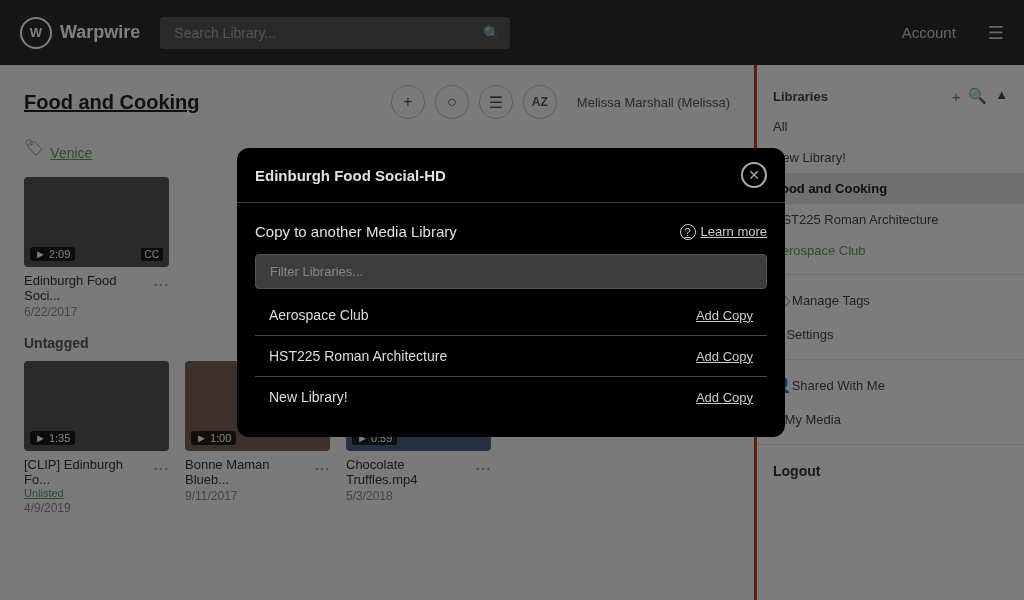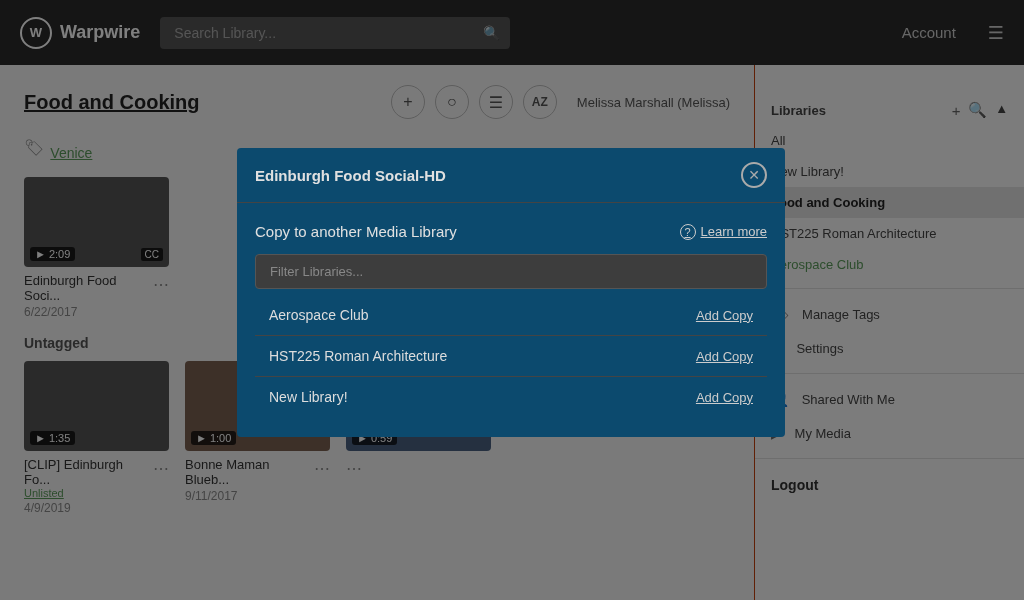--- a/index.html
+++ b/index.html
@@ -150,22 +150,22 @@
 
     .section-label {
       font-size: 14px; color: #555; font-weight: 600;
       margin-bottom: 10px;
     }
 
     
     .sidebar {
       width: 270px;
       background: #f9f9f9;
-      border-left: 1px solid #c2410c;
-      padding: 30px 0;
+      border-left: 3px solid #c2410c;
+      padding: 16px 0;
       overflow-y: auto;
     }
     .sidebar-section-header {
       display: flex; align-items: center; justify-content: space-between;
       padding: 6px 16px;
       font-size: 13px; font-weight: 600; color: #444;
     }
     .sidebar-section-actions { display: flex; gap: 8px; }
     .sidebar-action-btn { background: none; border: none; cursor: pointer; color: #666; font-size: 15px; }
     .sidebar-item {
@@ -174,21 +174,21 @@
       color: #444;
       cursor: pointer;
     }
     .sidebar-item.active { background: #e0e0e0; font-weight: 600; color: #222; }
     .sidebar-link { color: #5a9a5a; }
 
     .sidebar-divider { height: 1px; background: #ddd; margin: 8px 0; }
     .sidebar-menu-item {
       padding: 8px 16px;
       font-size: 13px; color: #444;
-      display: flex; align-items: center; gap: 12px;
+      display: flex; align-items: center; gap: 0;
       cursor: pointer;
     }
     .sidebar-menu-icon { font-size: 15px; color: #666; }
     .sidebar-bottom-item {
       padding: 10px 16px;
       font-size: 14px; font-weight: 600;
       color: #333; cursor: pointer;
     }
 
     
@@ -198,22 +198,22 @@
       background: rgba(0,0,0,0.5);
       z-index: 100;
     }
 
     
     .modal {
       position: absolute;
       top: 148px;
       left: 237px;
       width: 548px;
-      background: #0c4a6e;
-      border-radius: 4px;
+      background: #000000;
+      border-radius: 12px;
       z-index: 200;
       overflow: hidden;
     }
     .modal-header {
       padding: 14px 18px;
       display: flex; align-items: center; justify-content: space-between;
       border-bottom: 1px solid #444;
     }
     .modal-title { color: #e0e0e0; font-size: 15px; font-weight: 600; }
     .modal-close-btn {
@@ -361,20 +361,24 @@
           </div>
         </div>
       </div>
 
       <div class="video-card">
         <div class="video-thumb thumb-blue">
           <div class="video-badge">► <span>0:59</span></div>
         </div>
         <div class="video-info">
           <div class="video-card-row">
+            <div>
+              <div class="video-title">Chocolate Truffles.mp4</div>
+              <div class="video-date">5/3/2018</div>
+            </div>
             <span class="more-btn">⋯</span>
           </div>
         </div>
       </div>
     </div>
   </div>
 
   <div class="sidebar">
     <div class="sidebar-section-header">
       <span>Libraries</span>

